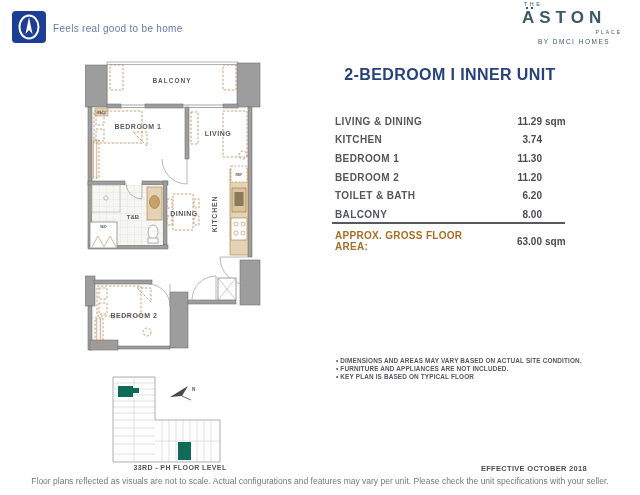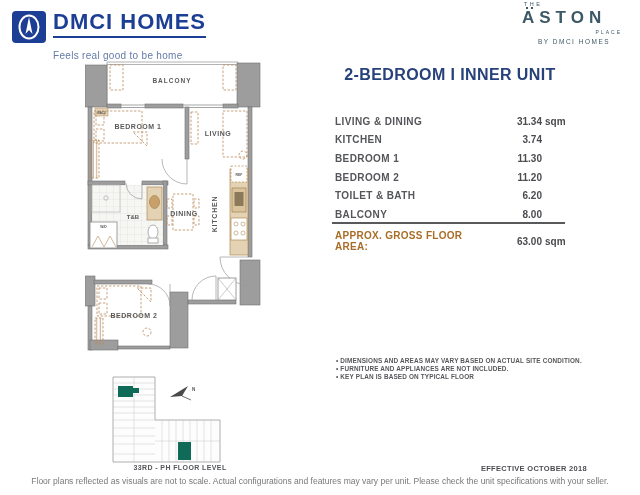--- a/index.html
+++ b/index.html
@@ -53,39 +53,38 @@
 
 <div id="page">
 
   <div class="dmci-logo">
     <svg width="34" height="32" viewBox="0 0 34 32">
       <rect x="0" y="0" width="34" height="32" rx="4" fill="#1c3e94"></rect>
       <ellipse cx="17" cy="16" rx="9.5" ry="11.5" fill="none" stroke="#ffffff" stroke-width="2"></ellipse>
       <polygon points="17,6 13.5,23 17,19 20.5,23" fill="#ffffff"></polygon>
     </svg>
     <div class="dmci-text">
-      <div class="dmci-name">DMCI HOMES</div>
       <div class="dmci-tagline">Feels real good to be home</div>
     </div>
   </div>
 
   <div class="aston">
     <div class="aston-the">THE</div>
     <div class="aston-name"><span class="aston-dots"></span><span>ASTON</span></div>
     <div class="aston-place">PLACE</div>
     <div class="aston-by">BY DMCI HOMES</div>
   </div>
 
   <div class="unit-title">2-BEDROOM I INNER UNIT</div>
 
   <div class="alloc-table">
     <div class="alloc-row">
       <span class="alloc-label">LIVING &amp; DINING</span>
       <span class="alloc-value">
-          <span class="alloc-num">31.34</span>
+          <span class="alloc-num">11.29</span>
           <span class="alloc-unit">sqm</span>
         </span>
     </div>
     <div class="alloc-row">
       <span class="alloc-label">KITCHEN</span>
       <span class="alloc-value">
           <span class="alloc-num">3.74</span>
           <span class="alloc-unit"></span>
         </span>
     </div>

